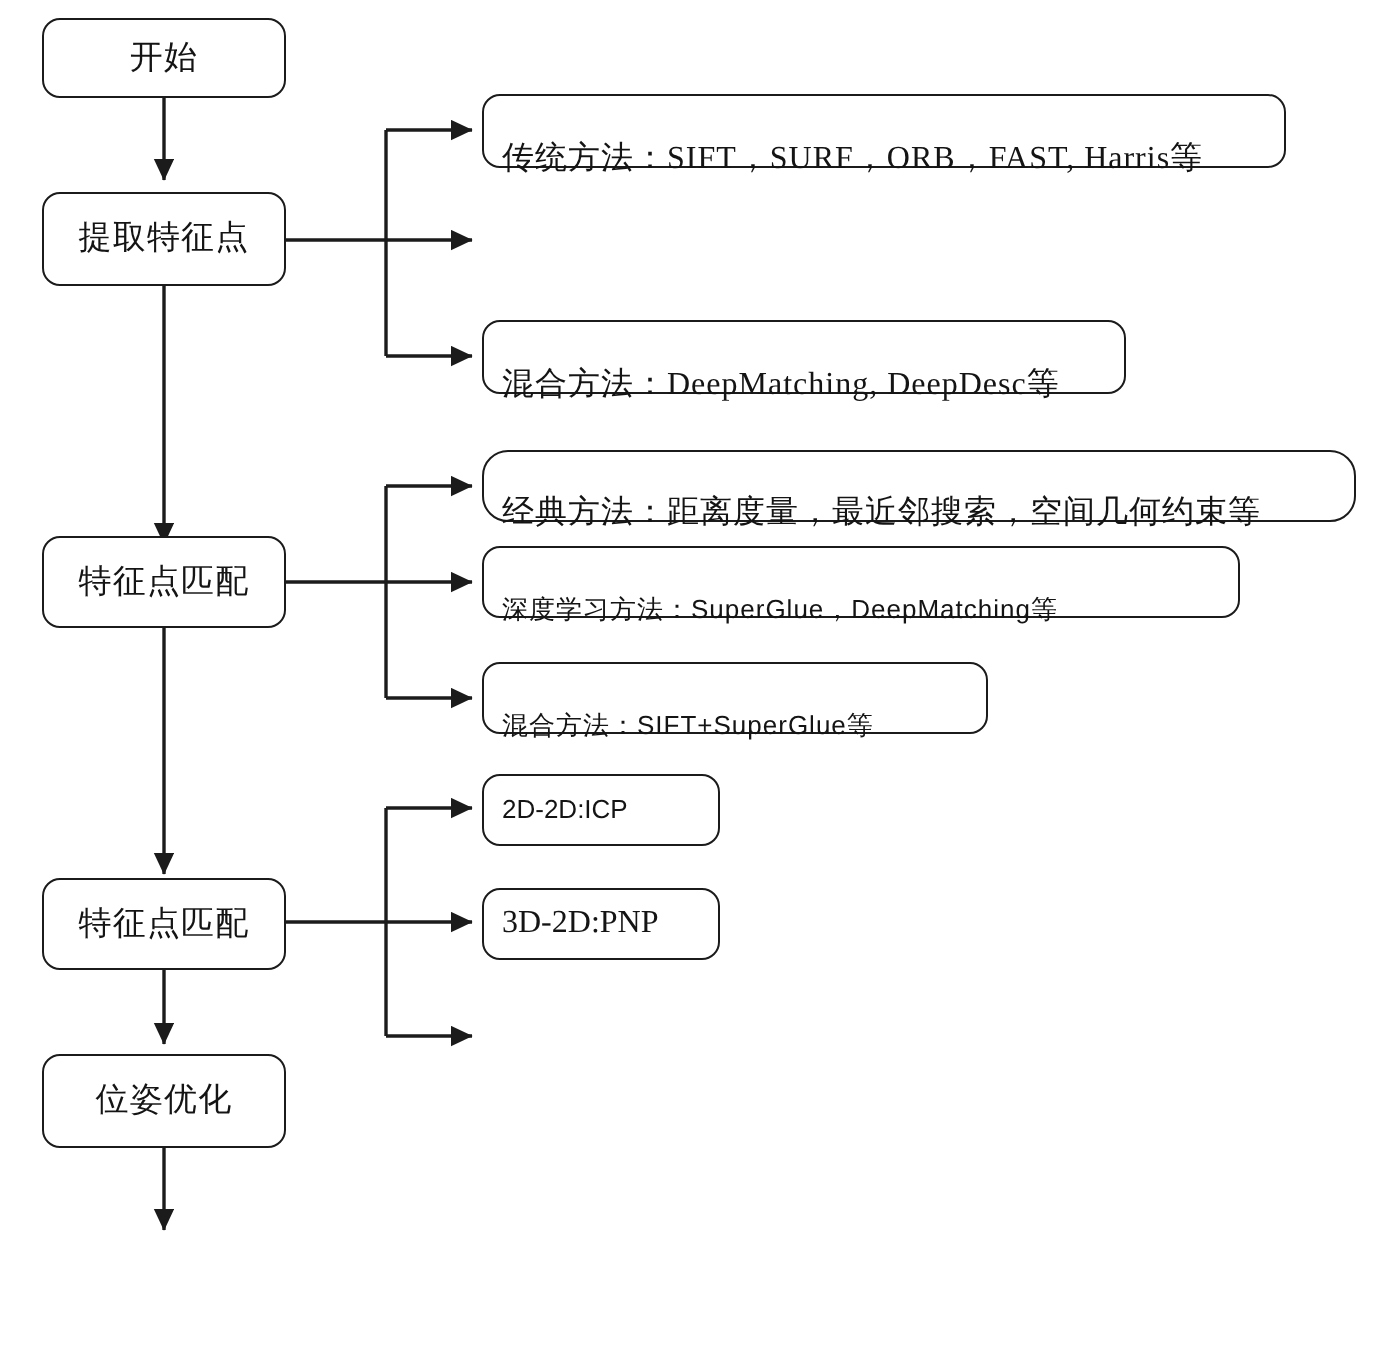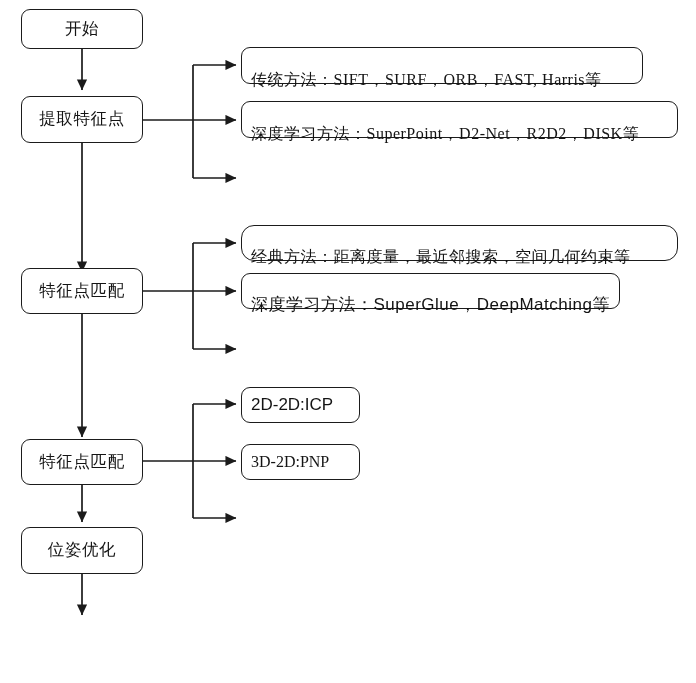--- a/index.html
+++ b/index.html
@@ -45,21 +45,21 @@
   }
   .flow-node {
     font-size: 16.5px;
     letter-spacing: 0.6px;
   }
   .leaf {
     font-size: 16px;
   }
   .leaf.sans {
     font-family: "Liberation Sans", "DejaVu Sans", sans-serif;
-    font-size: 17px;
+    font-size: 13px;
     text-align: center;
   }
   .leaf .sep {
     letter-spacing: 0.5px;
     margin-top: 28px;
   }
 </style>
 </head>
 <body>
 
@@ -114,33 +114,36 @@
 
   <div class="node center flow-node" style="left:21px; top:527px; width:122px; height:47px;">
     <span>位姿优化</span>
   </div>
 
 
   <div class="node left leaf" style="left:241px; top:47px; width:402px; height:37px;">
     <span class="sep">传统方法：SIFT，SURF，ORB，FAST, Harris等</span>
   </div>
 
-  <div class="node left leaf" style="left:241px; top:101px; width:437px; height:37px;">
-    <span class="sep">深度学习方法：SuperPoint，D2-Net，R2D2，DISK等</span>
+
+  <div class="node left leaf" style="left:241px; top:160px; width:322px; height:37px;">
+    <span class="sep">混合方法：DeepMatching, DeepDesc等</span>
   </div>
-
 
   <div class="node left leaf" style="left:241px; top:225px; width:437px; height:36px;border-radius:13px;">
     <span class="sep">经典方法：距离度量，最近邻搜索，空间几何约束等</span>
   </div>
 
   <div class="node left leaf sans" style="left:241px; top:273px; width:379px; height:36px;">
     <span class="sep">深度学习方法：SuperGlue，DeepMatching等</span>
   </div>
 
+  <div class="node left leaf sans" style="left:241px; top:331px; width:253px; height:36px;">
+    <span class="sep">混合方法：SIFT+SuperGlue等</span>
+  </div>
 
   <div class="node left leaf sans" style="left:241px; top:387px; width:119px; height:36px;">
     <span>2D-2D:ICP</span>
   </div>
 
   <div class="node left leaf" style="left:241px; top:444px; width:119px; height:36px;align-items:center;">
     <span>3D-2D:PNP</span>
   </div>
 
 

